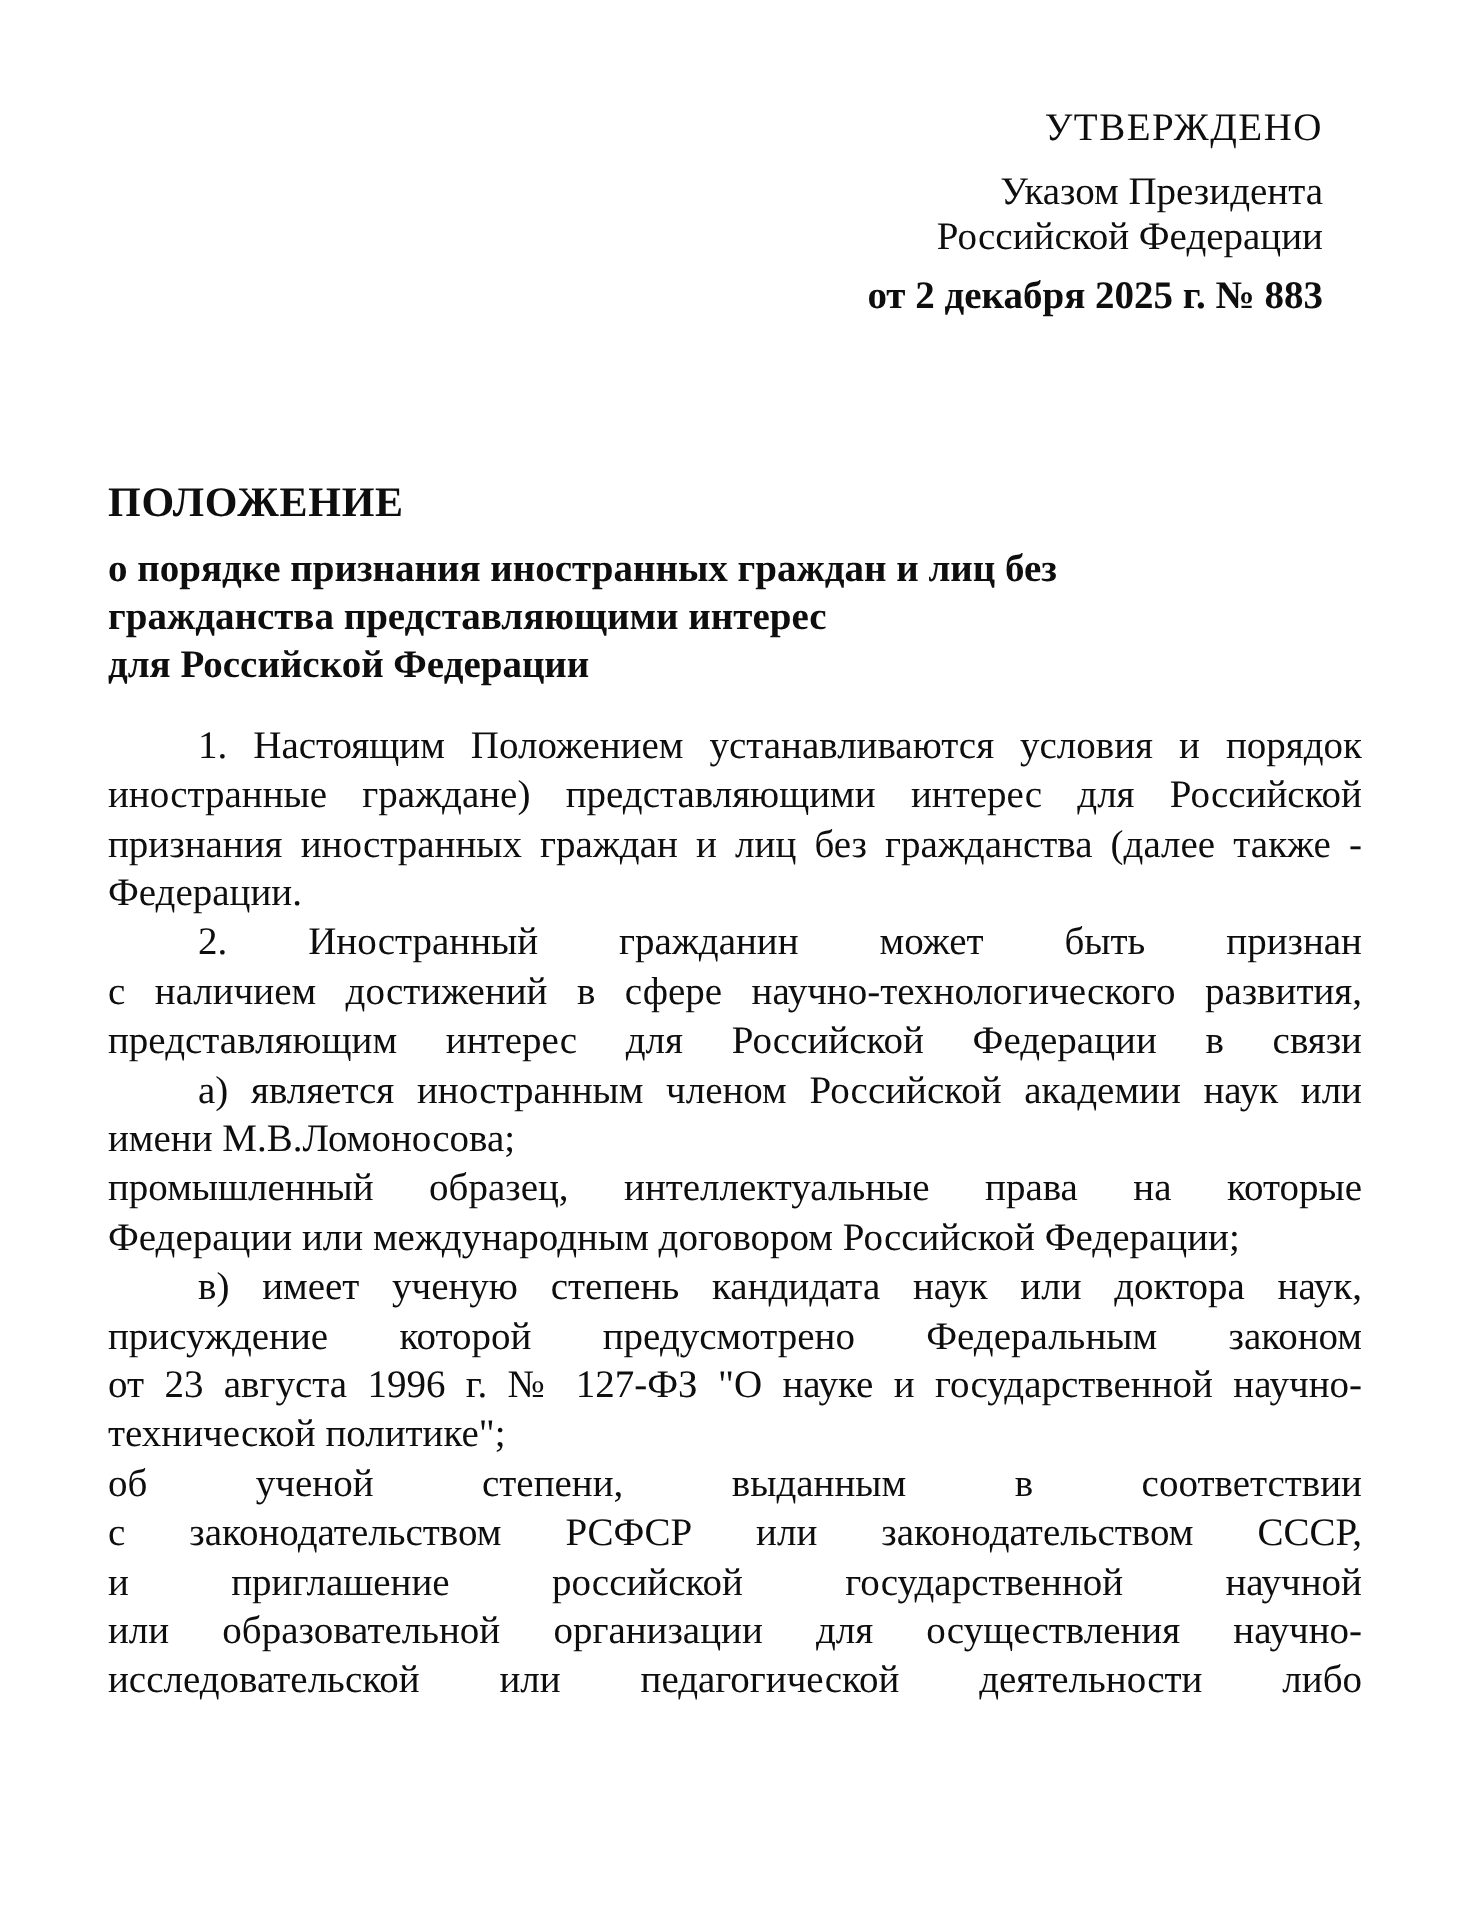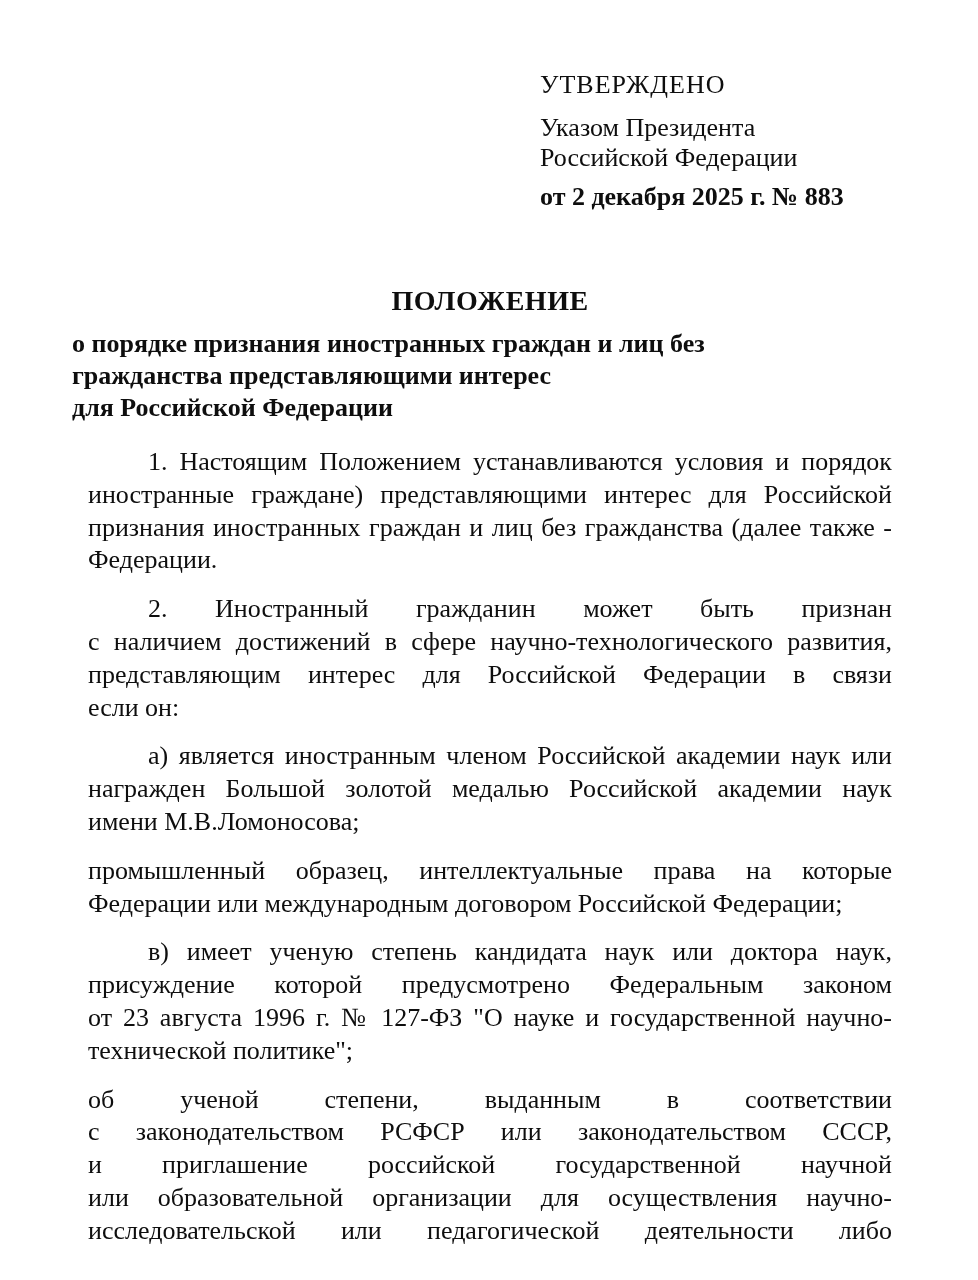--- a/index.html
+++ b/index.html
@@ -17,48 +17,47 @@
     font-family: "Liberation Serif", "DejaVu Serif", serif;
     box-sizing: border-box;
     padding: 70px 70px 0 72px;
     overflow: hidden;
   }
   
   .approval {
     width: 342px;
     margin-left: auto;
     margin-right: 26px;
-    text-align: left;
+    text-align: right;
     font-size: 26px;
     line-height: 30px;
   }
   .approval .a-line-0 { margin-bottom: 13px; letter-spacing: 1px; }
   .approval .a-line-3 { margin-top: 9px; font-weight: bold; }
   
   .doc-title {
-    margin-top: 72px;
-    text-align: center;
+    margin-top: 107px;
     font-weight: bold;
     font-size: 28px;
     line-height: 34px;
     letter-spacing: 0.5px;
   }
   .doc-subtitle {
     margin-top: 10px;
     font-weight: bold;
     font-size: 26px;
     line-height: 32px;
   }
   
   .doc-body {
     margin-top: 22px;
     font-size: 26px;
     line-height: 32.8px;
   }
-  .para { margin: 16px; }
+  .para { margin: 0; }
   .line {
     text-align: justify;
     text-align-last: justify;
     white-space: normal;
   }
   .line.para-end {
     text-align-last: left;
   }
   .line.first {
     text-indent: 60px;
@@ -88,25 +87,23 @@
       <div class="para">
         <div class="line first">1. Настоящим Положением устанавливаются условия и порядок</div>
         <div class="line">иностранные граждане) представляющими интерес для Российской</div>
         <div class="line">признания иностранных граждан и лиц без гражданства (далее также -</div>
         <div class="line para-end">Федерации.</div>
       </div>
       <div class="para">
         <div class="line first">2. Иностранный гражданин может быть признан</div>
         <div class="line">с наличием достижений в сфере научно-технологического развития,</div>
         <div class="line">представляющим интерес для Российской Федерации в связи</div>
-        <div class="line para-end">если он:</div>
       </div>
       <div class="para">
         <div class="line first">а) является иностранным членом Российской академии наук или</div>
-        <div class="line">награжден Большой золотой медалью Российской академии наук</div>
         <div class="line para-end">имени М.В.Ломоносова;</div>
       </div>
       <div class="para">
         <div class="line">промышленный образец, интеллектуальные права на которые</div>
         <div class="line para-end">Федерации или международным договором Российской Федерации;</div>
       </div>
       <div class="para">
         <div class="line first">в) имеет ученую степень кандидата наук или доктора наук,</div>
         <div class="line">присуждение которой предусмотрено Федеральным законом</div>
         <div class="line">от 23 августа 1996 г. № 127-ФЗ "О науке и государственной научно-</div>

